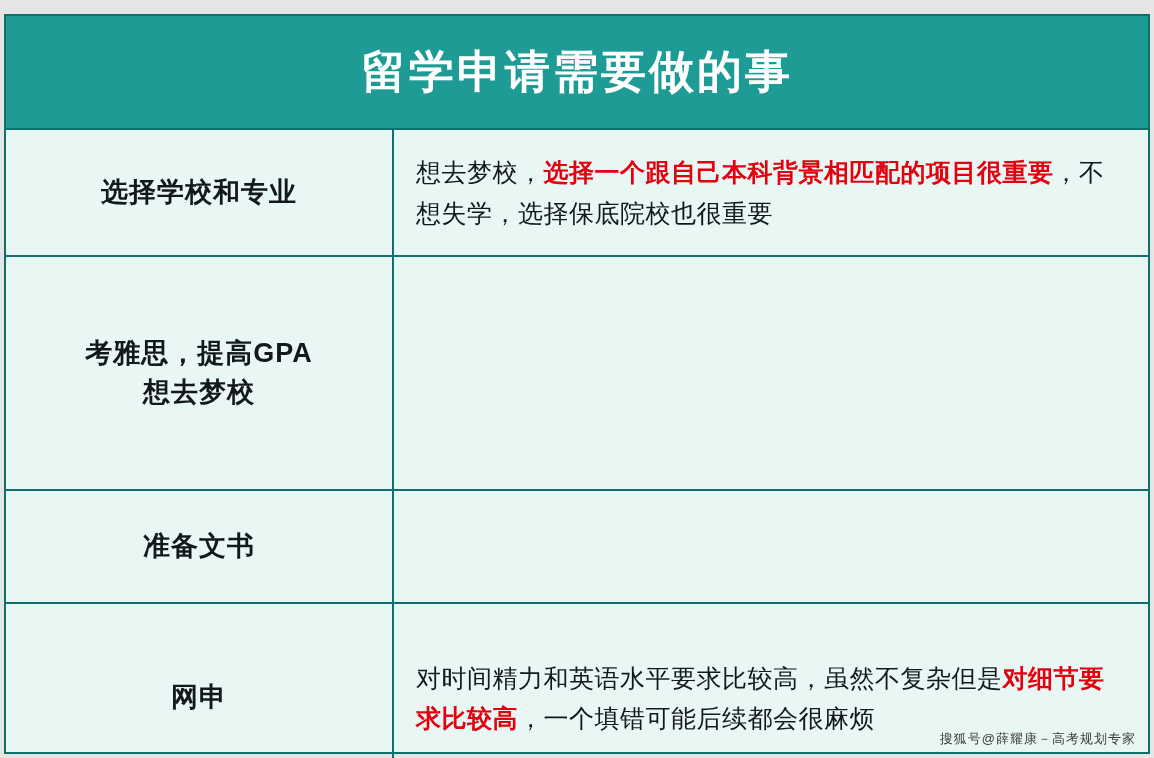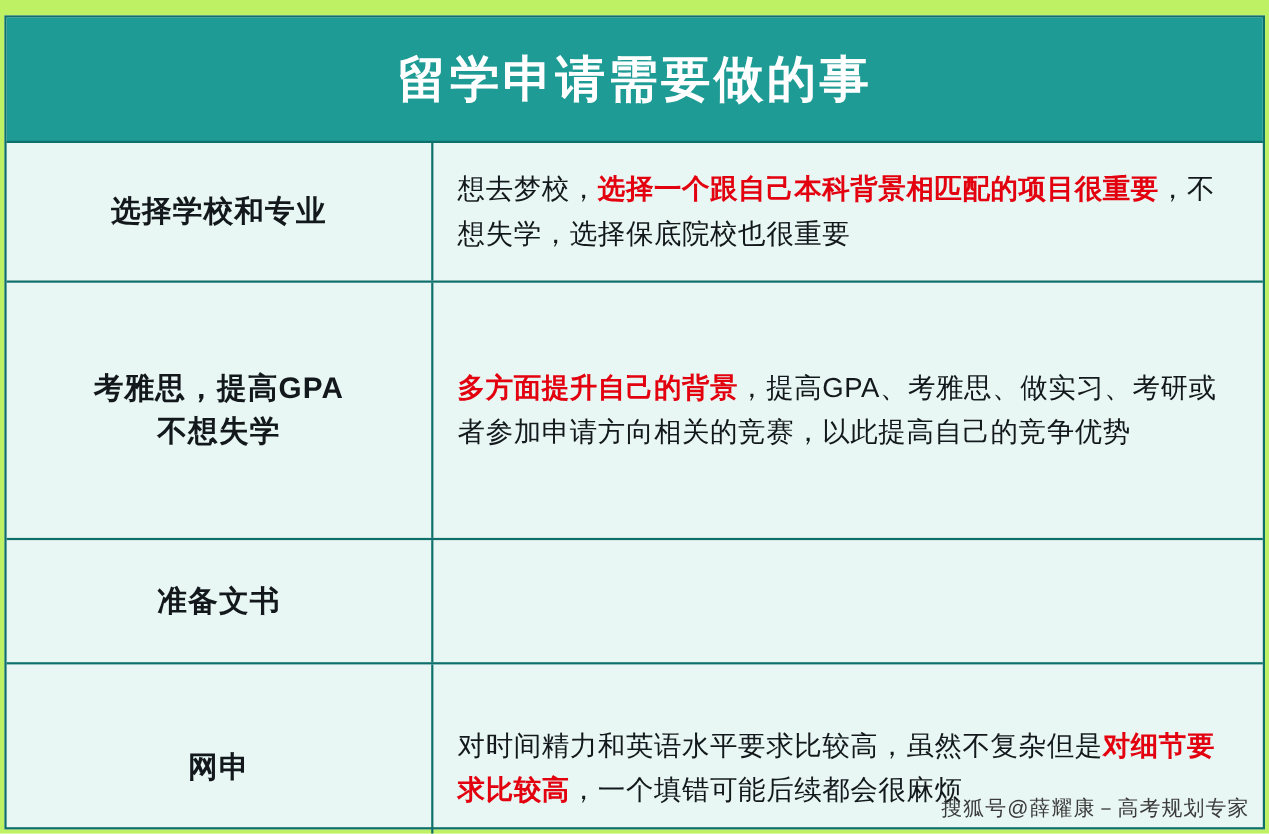--- a/index.html
+++ b/index.html
@@ -7,21 +7,21 @@
     padding: 0;
     background: #ffffff;
   }
   body {
     font-family: "Liberation Sans", sans-serif;
   }
   .page {
     position: relative;
     width: 1154px;
     height: 758px;
-    background: #bef264;
+    background: #e5e5e5;
     overflow: hidden;
   }
   .table-wrap {
     position: absolute;
     left: 4px;
     top: 14px;
     width: 1146px;
     height: 740px;
     box-sizing: border-box;
     border: 2px solid #0f6f6b;
@@ -120,21 +120,21 @@
     font-size: 30px;
     font-weight: bold;
     color: rgba(120, 120, 120, 0.13);
     letter-spacing: 10px;
     margin-top: 8px;
   }
   .credit {
     position: absolute;
     right: 18px;
     bottom: 10px;
-    font-size: 19px;
+    font-size: 13px;
     color: #3b3b3b;
     letter-spacing: 1px;
   }
 </style>
 </head>
 <body>
 
 <div class="page">
 
   <div class="watermark">
@@ -156,26 +156,21 @@
         <div class="body-text">
           <span class="plain">想去梦校，</span><span class="hl">选择一个跟自己本科背景相匹配的项目很重要</span><span class="plain">，不想失学，选择保底院校也很重要</span>
         </div>
       </div>
     </div>
 
     <div class="row row-1">
       <div class="cell-label">
         <div class="label-text">
           <div>考雅思，提高GPA</div>
-          <div>不想失学</div>
-        </div>
-      </div>
-      <div class="cell-body">
-        <div class="body-text">
-          <span class="hl">多方面提升自己的背景</span><span class="plain">，提高GPA、考雅思、做实习、考研或者参加申请方向相关的竞赛，以此提高自己的竞争优势</span>
+          <div>想去梦校</div>
         </div>
       </div>
     </div>
 
     <div class="row row-2">
       <div class="cell-label">
         <div class="label-text">准备文书</div>
       </div>
     </div>
 

